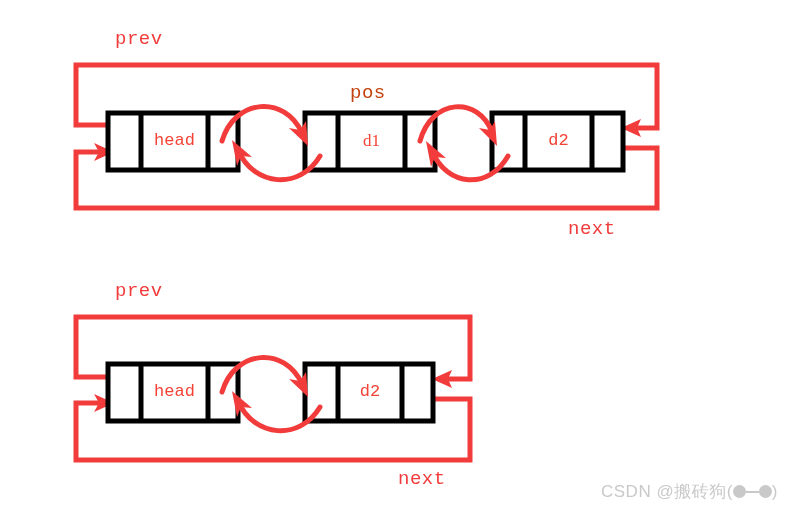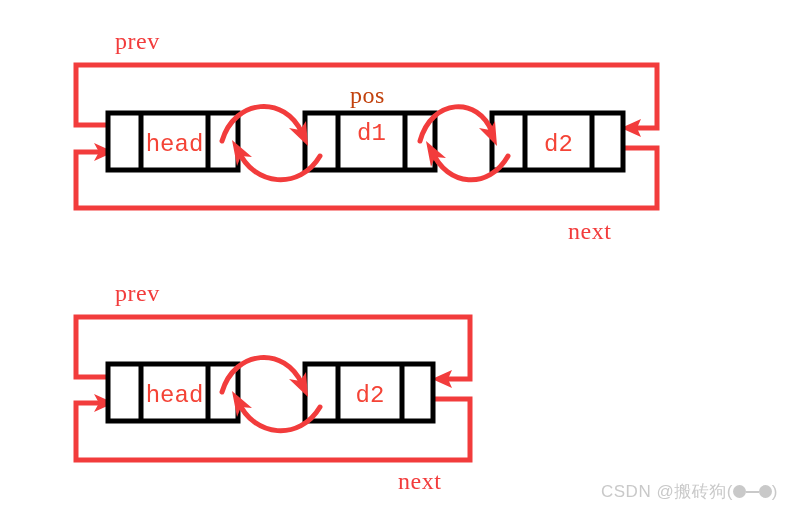--- a/index.html
+++ b/index.html
@@ -17,31 +17,31 @@
   }
   svg.diagram-layer {
     position: absolute;
     left: 0;
     top: 0;
     width: 792px;
     height: 511px;
   }
   .label {
     position: absolute;
-    font-family: Liberation Serif, serif;
-    font-size: 24px;
+    font-family: Liberation Mono, monospace;
+    font-size: 19px;
     letter-spacing: 0.5px;
     white-space: nowrap;
   }
   .label-red { color: #f23c3c; }
   .label-blue { color: #c2410c; }
   .node-text {
     position: absolute;
     font-family: "Liberation Mono", "DejaVu Sans Mono", monospace;
-    font-size: 24px;
+    font-size: 17px;
     color: #f44336;
     white-space: nowrap;
     text-align: center;
   }
   .watermark {
     position: absolute;
     right: 14px;
     bottom: 8px;
     font-family: "Liberation Sans", "DejaVu Sans", sans-serif;
     font-size: 17px;
@@ -157,21 +157,21 @@
   </svg>
 
   <div class="label label-red" style="left:115px; top:28px;">prev</div>
 
   <div class="label label-blue" style="left:350px; top:82px;">pos</div>
 
   <div class="label label-red" style="left:568px; top:218px;">next</div>
 
   <div class="node-text" style="left:141px; top:131px; width:67px;">head</div>
 
-  <div class="node-text" style="left:338px; top:120px; width:67px;">d1</div>
+  <div class="node-text" style="left:338px; top:131px; width:67px;font-family:Liberation Serif, serif;">d1</div>
 
   <div class="node-text" style="left:525px; top:131px; width:67px;">d2</div>
 
   <div class="label label-red" style="left:115px; top:280px;">prev</div>
 
   <div class="label label-red" style="left:398px; top:468px;">next</div>
 
   <div class="node-text" style="left:141px; top:382px; width:67px;">head</div>
 
   <div class="node-text" style="left:338px; top:382px; width:64px;">d2</div>

